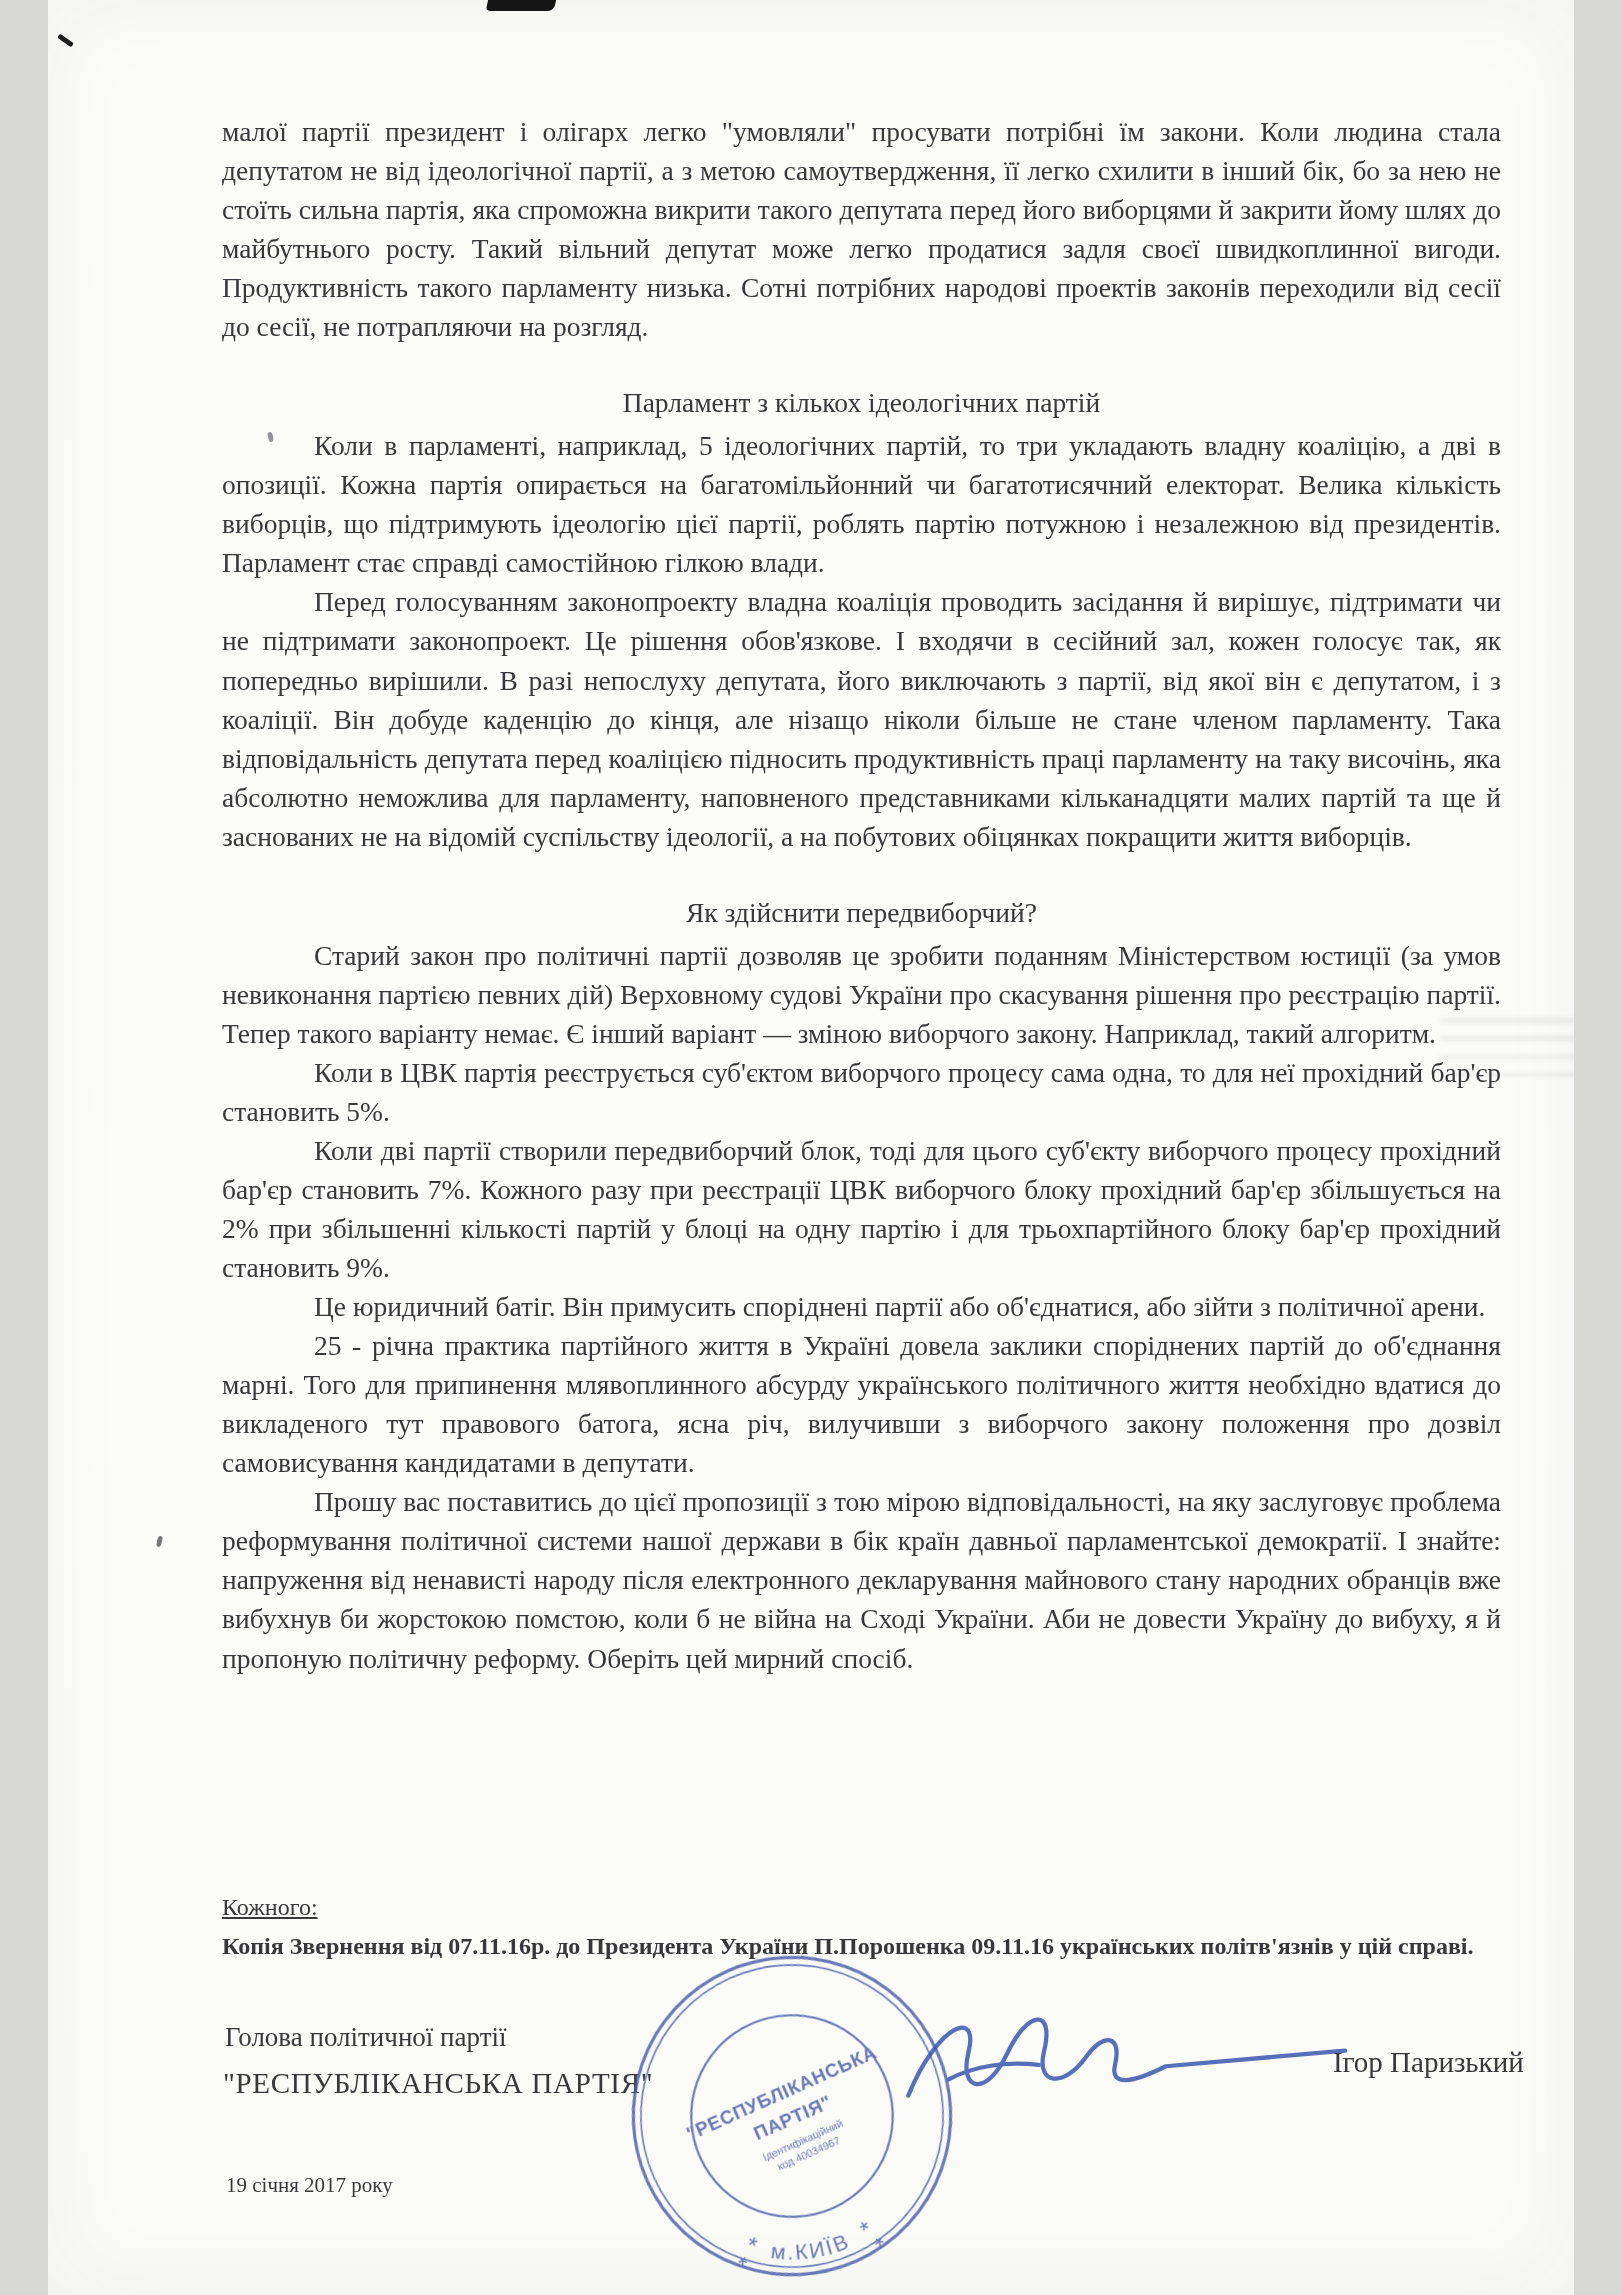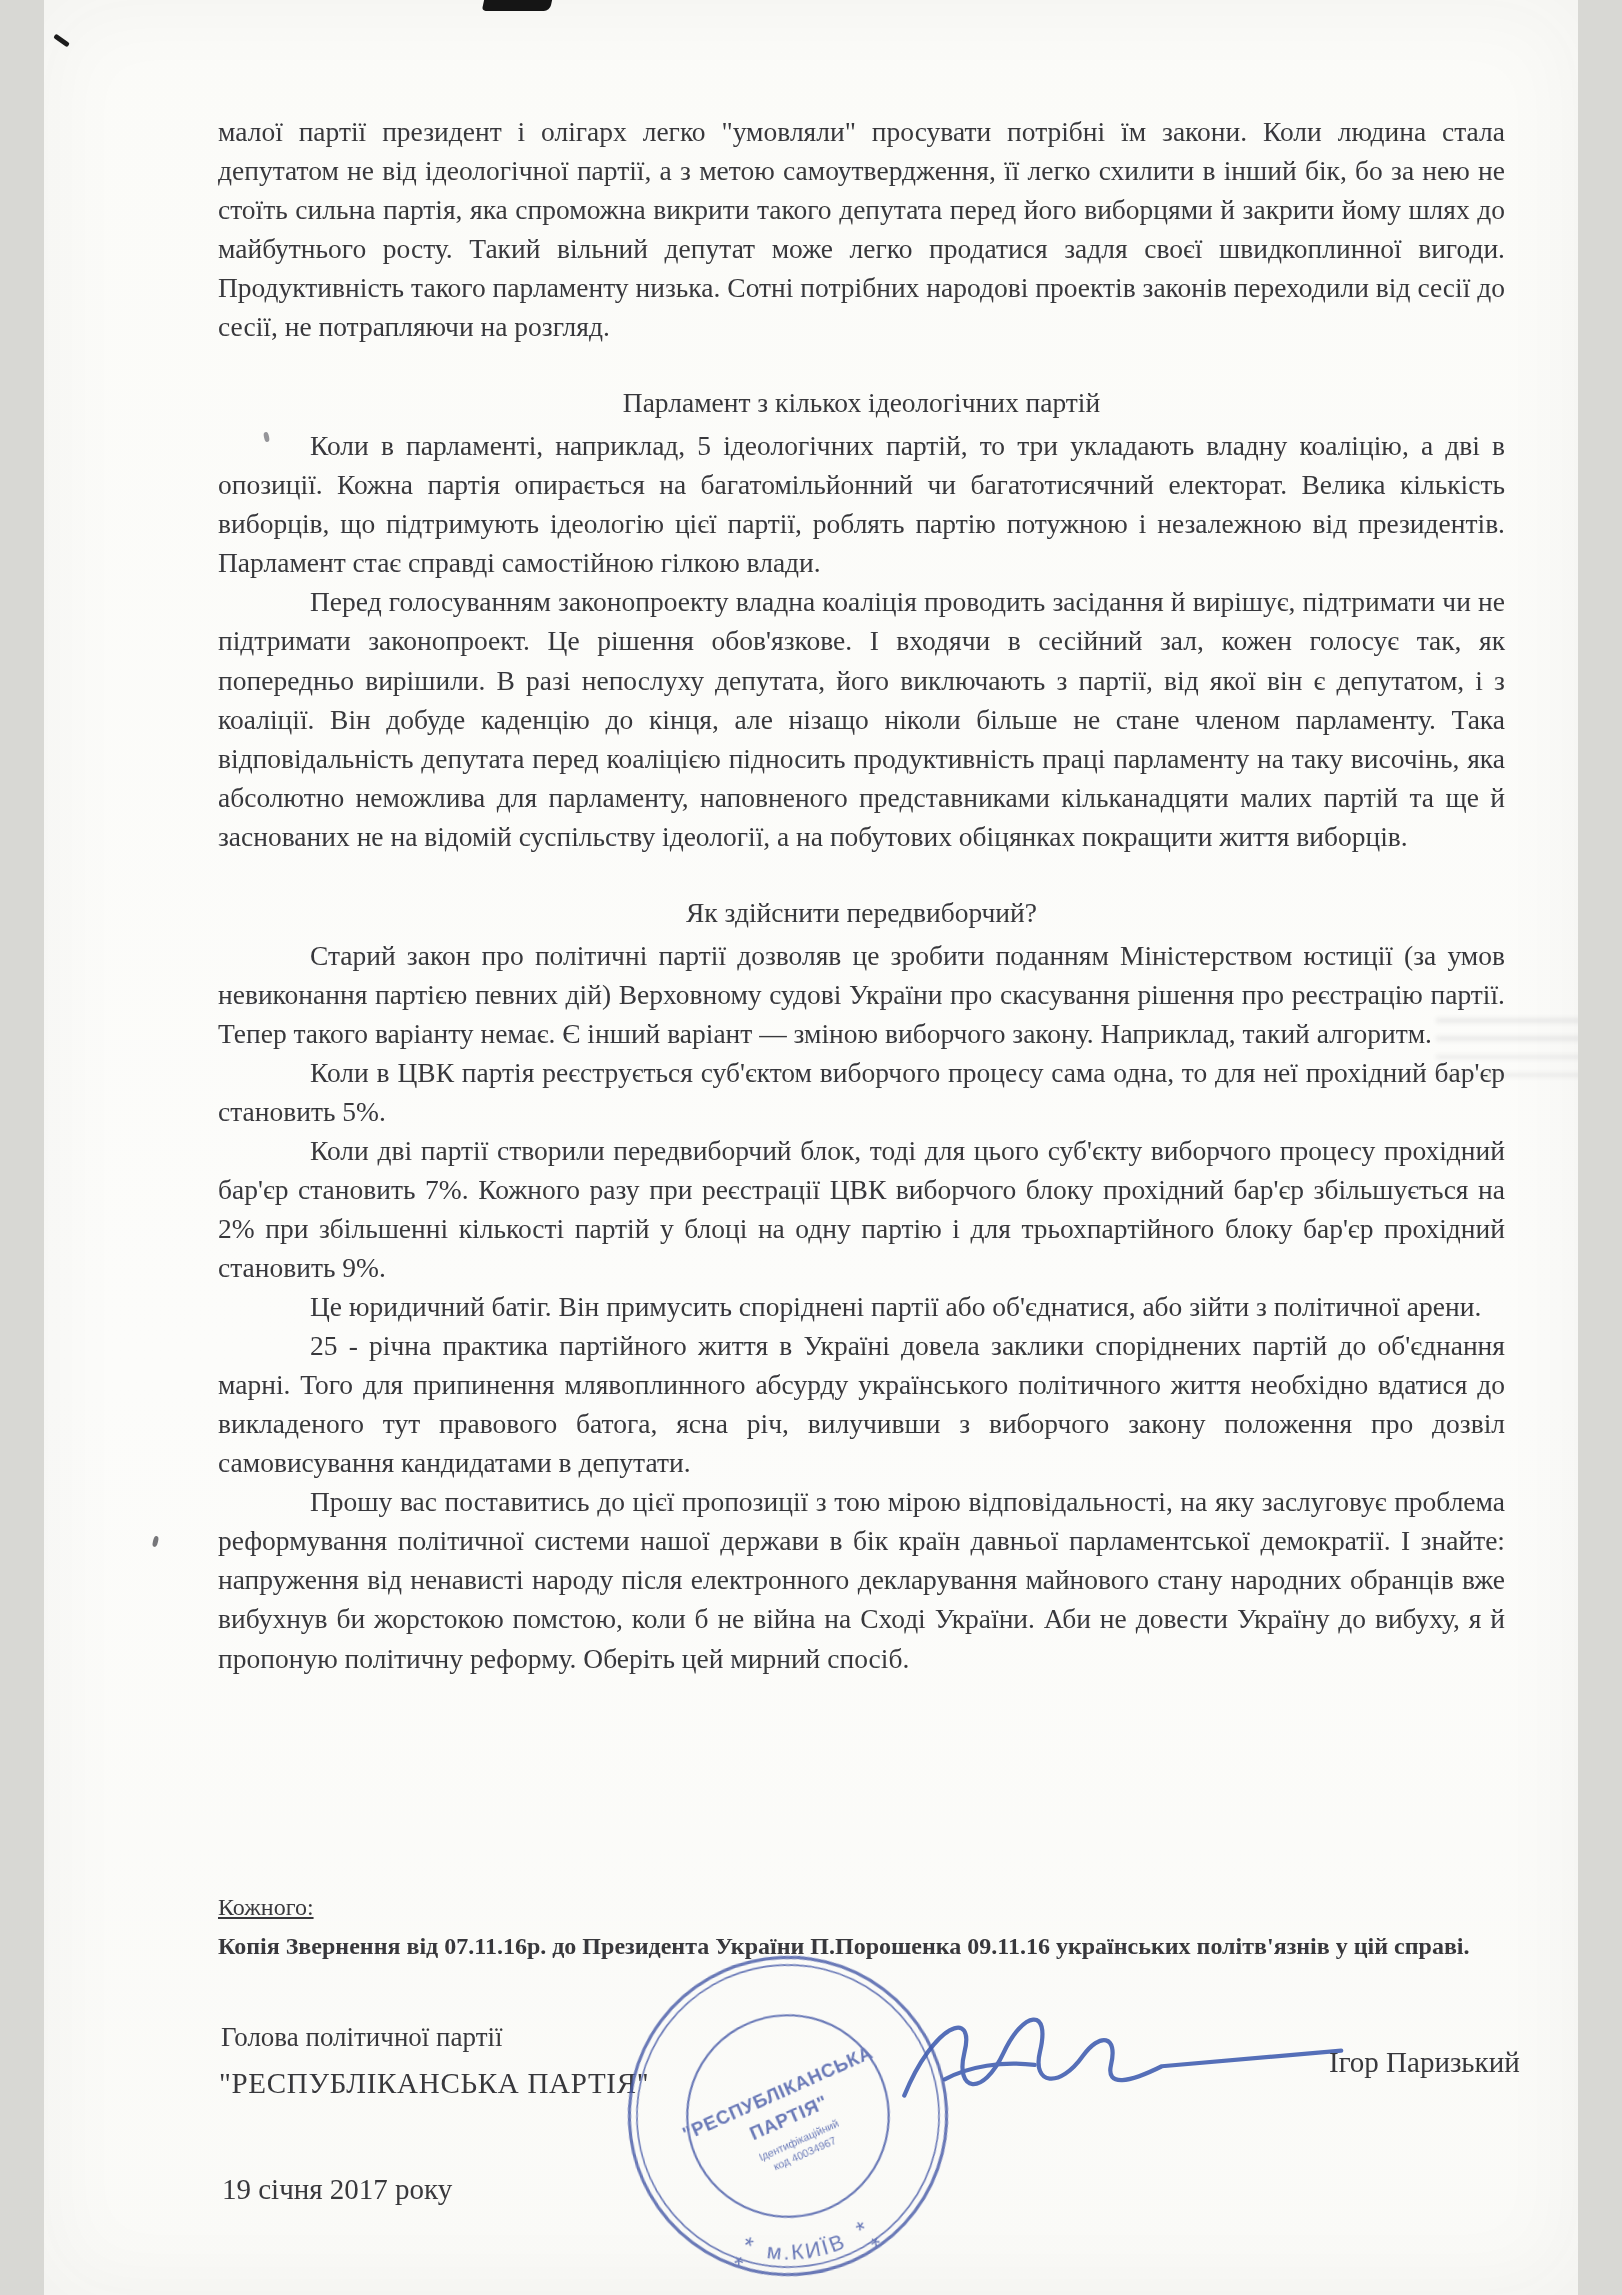--- a/index.html
+++ b/index.html
@@ -5,21 +5,20 @@
   html,body{margin:0;padding:0;background:#d8d8d4;}
   .page{
     position:relative;
     width:1526px;height:2295px;
     margin:0 auto;
     background:linear-gradient(180deg,#fbfbf8 0%,#fcfcfa 60%,#fafaf7 100%);
     overflow:hidden;
     color:#38383c;
     font-family:"Liberation Serif","DejaVu Serif",serif;
     box-shadow:inset 0 0 92px rgba(40,40,40,0.045);
-    padding-left:8px;
   }
   .content{
     position:absolute;left:0;top:0;right:0;
     padding:112px 73px 0 174px;
     font-size:27.5px;line-height:1.42;
     text-align:justify;
   }
   .content p{margin:0;text-indent:92px;}
   .content p.no-indent{text-indent:0;}
   .heading{
@@ -29,21 +28,21 @@
   }
   .attachment{
     position:absolute;left:174px;top:1891px;right:73px;
     font-size:24px;line-height:1.4;
   }
   .attachment .u{text-decoration:underline;}
   .attachment-text{margin-top:5.2px;font-weight:bold;}
   .sig-role{position:absolute;left:177px;top:2022px;font-size:27px;}
   .sig-party{position:absolute;left:175px;top:2067px;font-size:29px;letter-spacing:0.7px;}
   .sig-name{position:absolute;left:1285px;top:2046px;font-size:29px;z-index:5;}
-  .sig-date{position:absolute;left:178px;top:2173px;font-size:29px;text-align:center;}
+  .sig-date{position:absolute;left:178px;top:2173px;font-size:21px;text-align:center;}
   .stamp{
     position:absolute;left:574px;top:1946px;width:340px;height:340px;
     transform:rotate(-8deg);
     opacity:.82;filter:blur(0.4px);
     z-index:3;
   }
   .stamp text{font-family:"Liberation Sans","DejaVu Sans",sans-serif;}
   .stamp .ring-text{font-size:34px;letter-spacing:5px;}
   .stamp .ring-text-b{font-size:34px;letter-spacing:4px;}
   .stamp .star{font-size:38px;}

